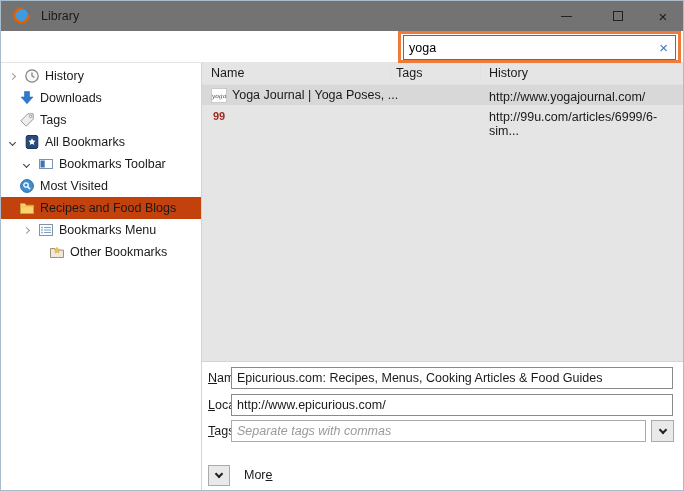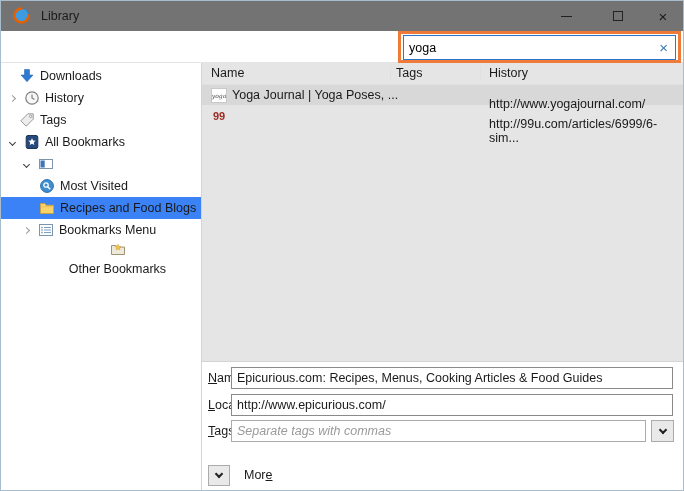--- a/index.html
+++ b/index.html
@@ -30,43 +30,43 @@
   
   .searchwrap { position:absolute; left:402px; top:34px; width:273px; height:25px; border:1px solid #2f76c7; background:#fff; display:flex; align-items:center; z-index:2; }
   .searchwrap input { flex:1; border:none; outline:none; padding:0 5px; font-family:"Liberation Sans",sans-serif; font-size:12.5px; background:transparent; }
   .search-clear { color:#3c79b8; font-size:15px; padding:0 7px; cursor:default; }
   .annotation { position:absolute; left:397px; top:30px; width:283px; height:32px; border:3px solid #ee7b39; z-index:3; pointer-events:none; }
 
   
   .sidebar { position:absolute; left:0; top:62px; width:200px; bottom:0; background:#fff; padding-top:2px; }
   .vdivider { position:absolute; left:200px; top:62px; bottom:0; width:1px; background:#d4d4d4; }
   .side-item { height:22px; display:flex; align-items:center; gap:5px; white-space:nowrap; }
-  .side-item.selected { background:#3b82f6;text-align:right; }
+  .side-item.selected { background:#c2410c;text-align:right; }
   .exp { width:14px; display:flex; justify-content:center; flex:none; }
   .chev-r { width:5px; height:5px; border-top:1px solid #9a9a9a; border-right:1px solid #9a9a9a; transform:rotate(45deg); }
   .chev-d { width:5px; height:5px; border-top:1px solid #3a3a3a; border-right:1px solid #3a3a3a; transform:rotate(135deg); }
   .pl0 { padding-left:4px; } .pl0n { padding-left:18px; }
-  .pl1 { padding-left:18px; } .pl1n { padding-left:33px;flex-direction:column; }
-  .pl2 { padding-left:38px; }
+  .pl1 { padding-left:18px; } .pl1n { padding-left:48px; }
+  .pl2 { padding-left:18px; }
 
   
   .main { position:absolute; left:201px; top:62px; right:0; height:298px; background:#e5e5e5; }
   .cols-header { position:relative; height:22px; border-bottom:1px solid #e0e0e0; }
   .col-name { position:absolute; left:9px; top:3px; }
   .col-tags { position:absolute; left:194px; top:3px; }
   .col-loc  { position:absolute; left:287px; top:3px; }
   .col-sep { position:absolute; top:3px; bottom:3px; width:1px; background:#e0e0e0; }
   .sep1 { left:188px; } .sep2 { left:278px; }
   .lrow { position:relative; height:20px; }
   .lrow.selected { background:#d8d8d8; }
   .fav { position:absolute; left:9px; top:3px; width:16px; height:15px; display:flex; align-items:center; justify-content:center; }
   .fav-yoga { background:#fff; border:1px solid #c9c9c9; font-family:"DejaVu Serif",serif; font-style:italic; font-size:6px; color:#444; }
   .fav-99 { color:#9c2b23; font-weight:bold; font-size:11px; }
   .lrow-name { position:absolute; left:30px; top:3px; }
-  .lrow-loc  { position:absolute; left:287px; top:12px; }
+  .lrow-loc  { position:absolute; left:287px; top:5px; }
 
   
   .details { position:absolute; left:201px; top:360px; right:0; bottom:0; border-top:1px solid #d4d4d4; background:#fff; }
   .frow { position:absolute; left:0; right:0; height:22px; }
   .frow-name { top:5px; } .frow-loc { top:32px; } .frow-tags { top:58px; }
   .flabel { position:absolute; left:6px; top:4px; }
   .flabel .u { text-decoration:underline; }
   .finput { position:absolute; left:29px; top:0; width:442px; height:22px; border:1px solid #8a8a8a; padding:0 5px; font-family:"Liberation Sans",sans-serif; font-size:12.5px; color:#1a1a1a; background:#fff; }
   .finput-tags { width:415px; border-color:#ababab; }
   .finput-tags::placeholder { color:#9a9a9a; font-style:italic; }
@@ -147,45 +147,45 @@
   </div>
 
   <div class="searchwrap">
     <input type="text" value="yoga" style="">
     <span class="search-clear">×</span>
   </div>
   <div class="annotation"></div>
 
   <div class="sidebar">
 
-    <div class="side-item pl0n">
-      <span class="icon16">
-        <svg viewBox="0 0 16 16" width="16" height="16">
-          <path d="M5.5 1.5 h5 v5.5 h3.5 L8 13.8 2 7 h3.5 Z" fill="#2e7ad1" stroke="#1f5fa8" stroke-width="0.5"></path>
-        </svg>
-      </span>
-      <span>Downloads</span>
-    </div>
-
     <div class="side-item pl0">
       <span class="exp">
           <span class="chev-r"></span>
         </span>
       <span class="icon16">
         <svg viewBox="0 0 16 16" width="16" height="16">
           <circle cx="8" cy="8" r="6.2" fill="#f7f7f7" stroke="#7f7f7f" stroke-width="1.2"></circle>
           <path d="M8 4.4 V8 L10.4 9.6" fill="none" stroke="#7f7f7f" stroke-width="1.2"></path>
         </svg>
       </span>
       <span>History</span>
     </div>
 
     <div class="side-item pl0n">
       <span class="icon16">
         <svg viewBox="0 0 16 16" width="16" height="16">
+          <path d="M5.5 1.5 h5 v5.5 h3.5 L8 13.8 2 7 h3.5 Z" fill="#2e7ad1" stroke="#1f5fa8" stroke-width="0.5"></path>
+        </svg>
+      </span>
+      <span>Downloads</span>
+    </div>
+
+    <div class="side-item pl0n">
+      <span class="icon16">
+        <svg viewBox="0 0 16 16" width="16" height="16">
           <path d="M1.8 8.8 L8.8 1.8 H14.2 V7.2 L7.2 14.2 Z" fill="#ededed" stroke="#9a9a9a"></path>
           <circle cx="11.6" cy="4.4" r="1.2" fill="#fff" stroke="#9a9a9a"></circle>
         </svg>
       </span>
       <span>Tags</span>
     </div>
 
     <div class="side-item pl0">
       <span class="exp">
           <span class="chev-d"></span>
@@ -202,20 +202,21 @@
     <div class="side-item pl1">
       <span class="exp">
           <span class="chev-d"></span>
         </span>
       <span class="icon16">
         <svg viewBox="0 0 16 16" width="16" height="16">
           <rect x="1.5" y="3.5" width="13" height="9" fill="#fff" stroke="#7d94ad"></rect>
           <rect x="2.5" y="4.5" width="4.2" height="7" fill="#3e76b7"></rect>
         </svg>
       </span>
+      <span>Bookmarks Toolbar</span>
     </div>
 
     <div class="side-item pl2">
       <span class="icon16">
         <svg viewBox="0 0 16 16" width="16" height="16">
           <circle cx="8" cy="8" r="6.4" fill="#3e8ed0" stroke="#2d6da8"></circle>
           <circle cx="7" cy="7" r="2.2" fill="none" stroke="#fff" stroke-width="1.3"></circle>
           <path d="M8.7 8.7 L11.2 11.2" stroke="#fff" stroke-width="1.4"></path>
         </svg>
       </span>

